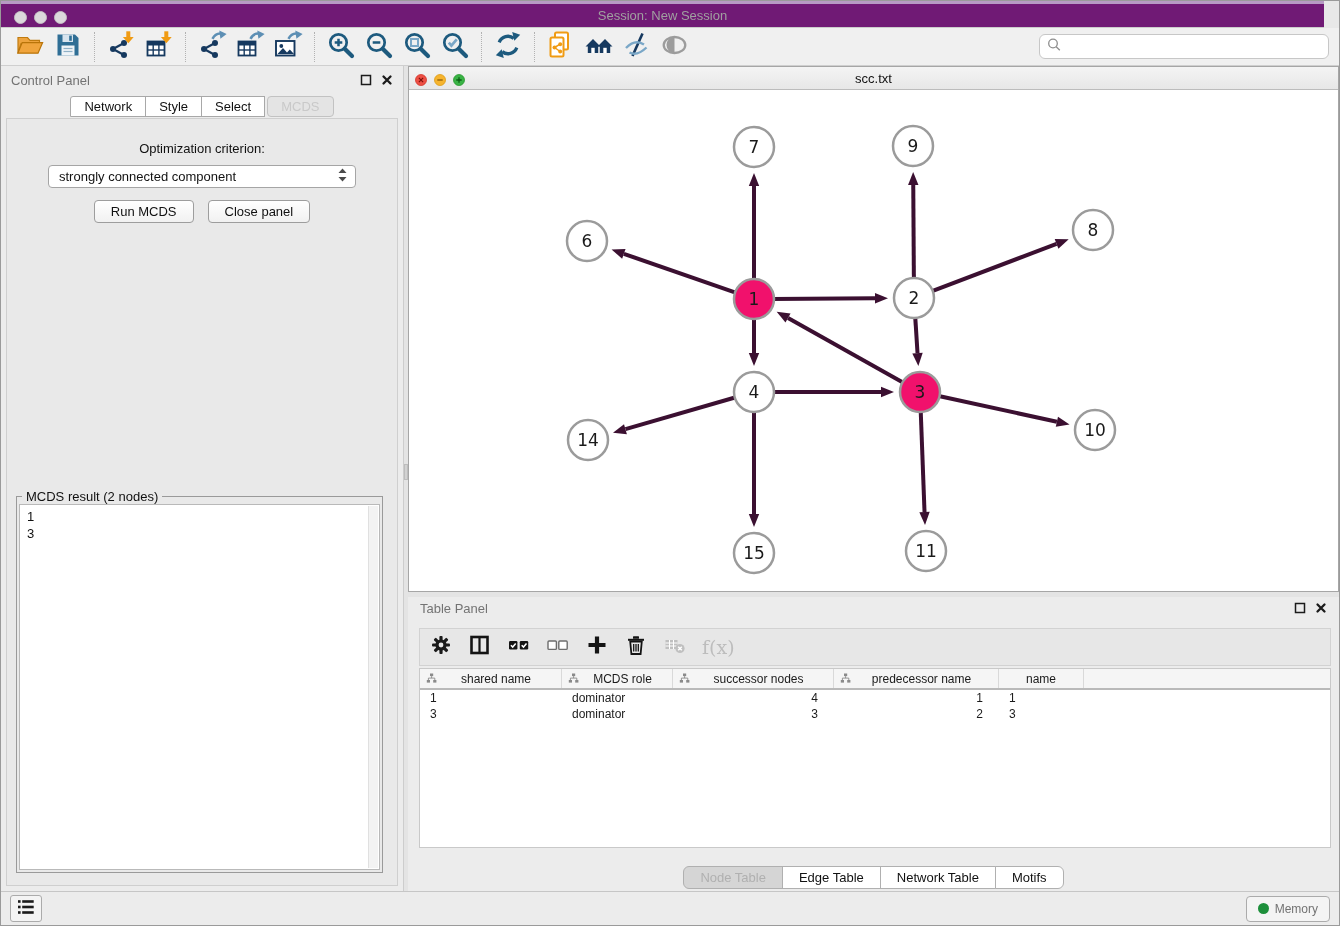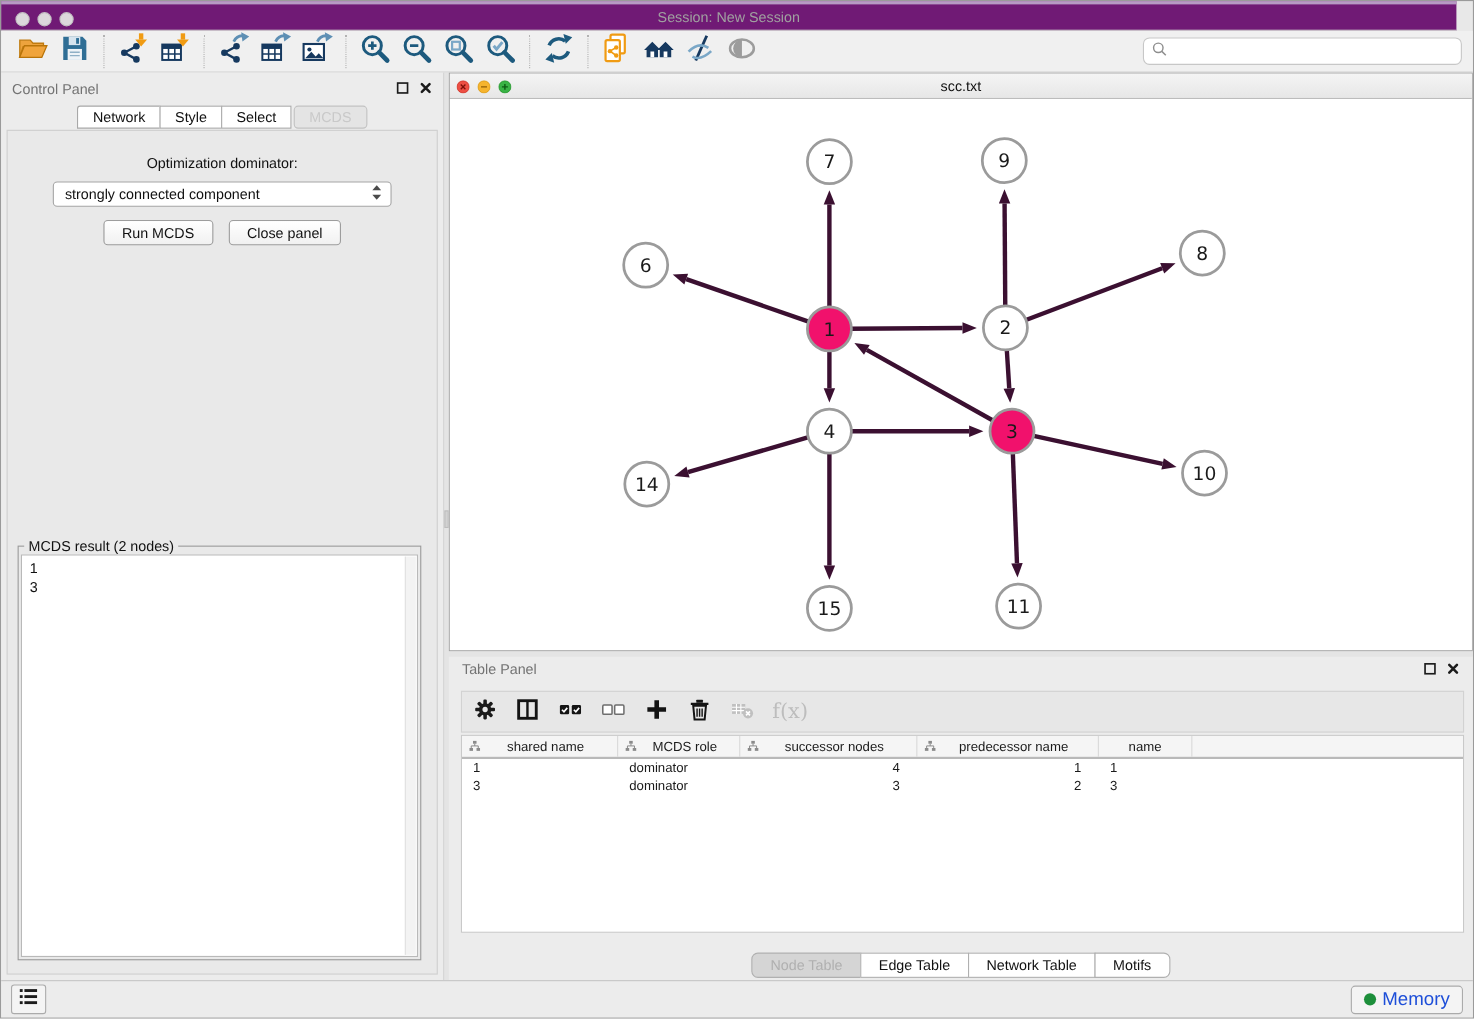--- a/index.html
+++ b/index.html
@@ -74,21 +74,21 @@
   .td{box-sizing:border-box;font-size:12px;color:#1b1b1b;white-space:nowrap;overflow:hidden;}
   .tp-tabs{position:absolute;left:0;right:0;top:269px;display:flex;justify-content:center;}
   .tp-tab{border:1px solid #b0b0b0;background:#fff;color:#111;font-size:13px;height:23px;line-height:21px;padding:0 16px;margin-left:-1px;box-sizing:border-box;cursor:default;}
   .tp-tab:first-child{border-radius:6px 0 0 6px;margin-left:0;}
   .tp-tab:last-child{border-radius:0 6px 6px 0;}
   .tp-tab.active{background:#d5d5d5;color:#b0b0b0;}
 
   
   .statusbar{position:absolute;bottom:0;left:0;right:0;height:34px;background:#ececec;border-top:1px solid #c6c6c6;display:flex;align-items:center;padding:0 9px;box-sizing:border-box;}
   .list-btn{width:30px;height:25px;background:#f4f4f4;border:1px solid #ababab;border-radius:3px;display:flex;align-items:center;justify-content:center;cursor:default;}
-  .memory-btn{margin-left:auto;height:24px;background:#f4f4f4;border:1px solid #ababab;border-radius:4px;display:flex;align-items:center;gap:6px;padding:0 11px;font-size:17px;color:#1d4ed8;cursor:default;}
+  .memory-btn{margin-left:auto;height:24px;background:#f4f4f4;border:1px solid #ababab;border-radius:4px;display:flex;align-items:center;gap:6px;padding:0 11px;font-size:12px;color:#737373;cursor:default;}
   .memory-dot{width:11px;height:11px;border-radius:50%;background:#1d8f3b;}
 </style>
 </head>
 <body>
 
 <div class="app">
 
   <div class="titlebar">
     <div class="traffic-main">
       <span class="tl-gray"></span>
@@ -273,21 +273,21 @@
             </span>
         </span>
       </div>
       <div class="cp-tabs" id="cp-tabs">
           <div class="cp-tab">Network</div>
           <div class="cp-tab">Style</div>
           <div class="cp-tab">Select</div>
           <div class="cp-tab active">MCDS</div>
         </div>
       <div class="cp-body">
-        <div class="opt-label">Optimization dominator:</div>
+        <div class="opt-label">Optimization criterion:</div>
         <div class="dropdown">
           <span class="dd-text">strongly connected component</span>
           <span id="dd-stepper"><svg width="13" height="16" viewBox="0 0 13 16">
                 <path d="M6.5 1.5 L10.5 6 h-8 Z" fill="#4a4a4a"></path>
                 <path d="M6.5 14.5 L2.5 10 h8 Z" fill="#4a4a4a"></path>
               </svg></span>
         </div>
         <div class="btn-row">
           <button class="push-btn">Run MCDS</button>
           <button class="push-btn">Close panel</button>

